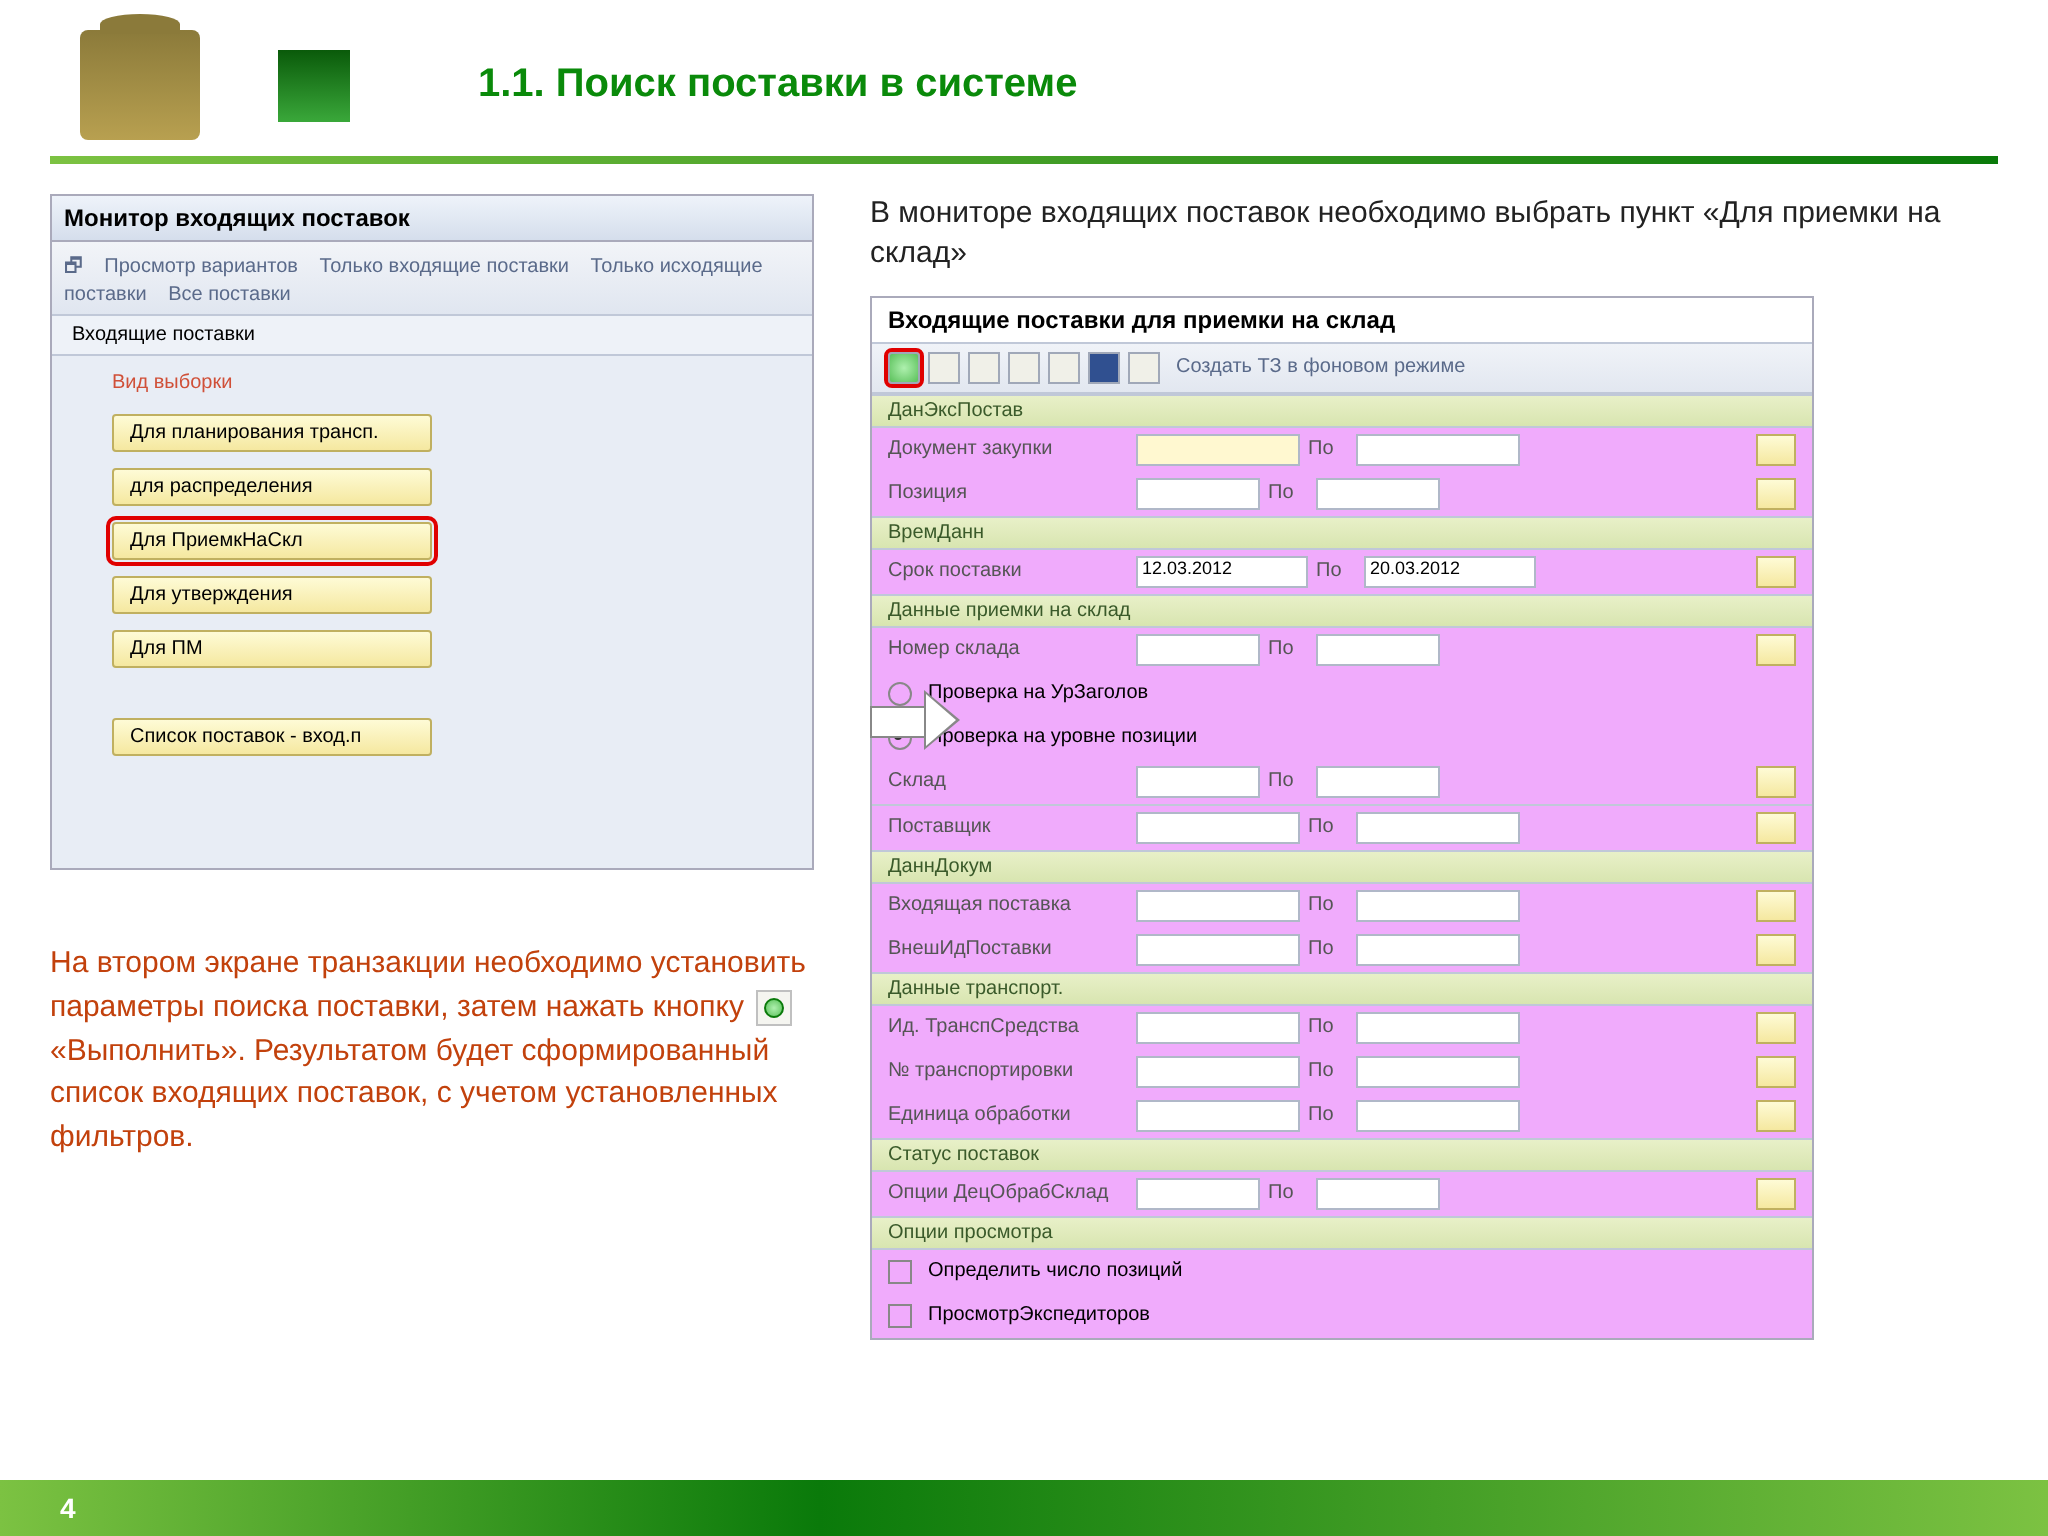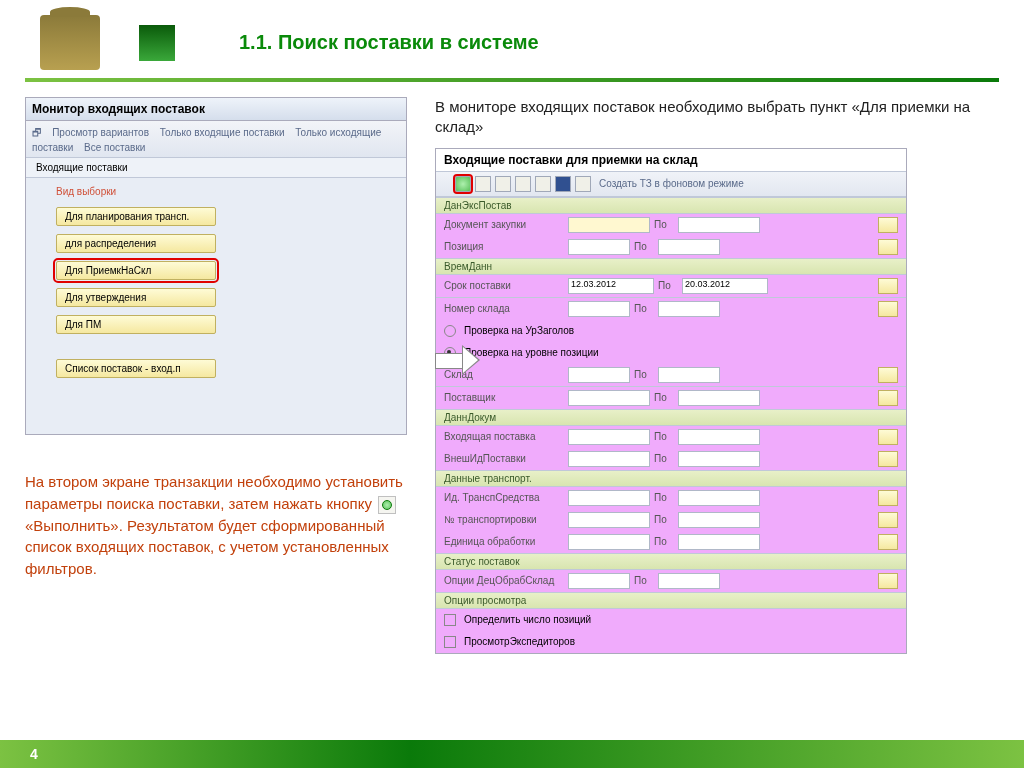--- a/index.html
+++ b/index.html
@@ -199,21 +199,21 @@
     width: 470px;
   }
   .sap-panel-title {
     background: #fff;
     border-bottom: 1px solid #c0c8d8;
     padding: 4px 8px;
     font-weight: bold;
     font-size: 12px;
   }
   .sap-panel-toolbar {
-    padding: 4px 19px;
+    padding: 4px 8px;
     background: linear-gradient(#f0f3f8, #e2e7f0);
     border-bottom: 1px solid #c0c8d8;
     display: flex;
     align-items: center;
     gap: 4px;
   }
   .tb-icon {
     width: 14px;
     height: 14px;
     border: 1px solid #a0a8b8;
@@ -362,20 +362,21 @@
         <div class="sap-row">
           <span class="lbl">Срок поставки</span>
           <span class="sap-input w80" style="font-size:9px;padding:0 2px">12.03.2012</span>
           <span class="po-lbl">По</span>
           <span class="sap-input w80" style="font-size:9px;padding:0 2px">20.03.2012</span>
           <span class="end-btn"></span>
         </div>
       </div>
 
       <div class="sap-section">
+        <div class="sap-section-h">Данные приемки на склад</div>
         <div class="sap-row">
           <span class="lbl">Номер склада</span>
           <span class="sap-input w60"></span>
           <span class="po-lbl">По</span>
           <span class="sap-input w60"></span>
           <span class="end-btn"></span>
         </div>
         <div class="sap-row">
           <span class="radio"></span>
           <span>Проверка на УрЗаголов</span>

